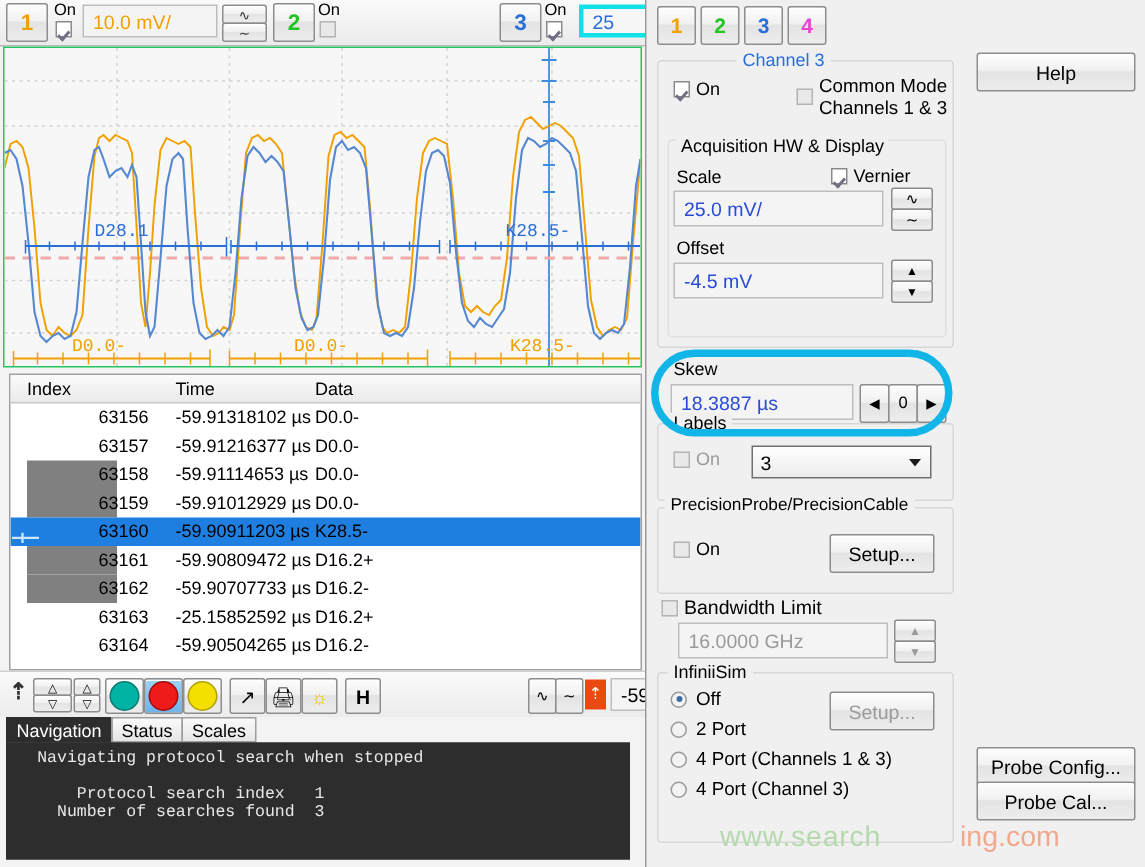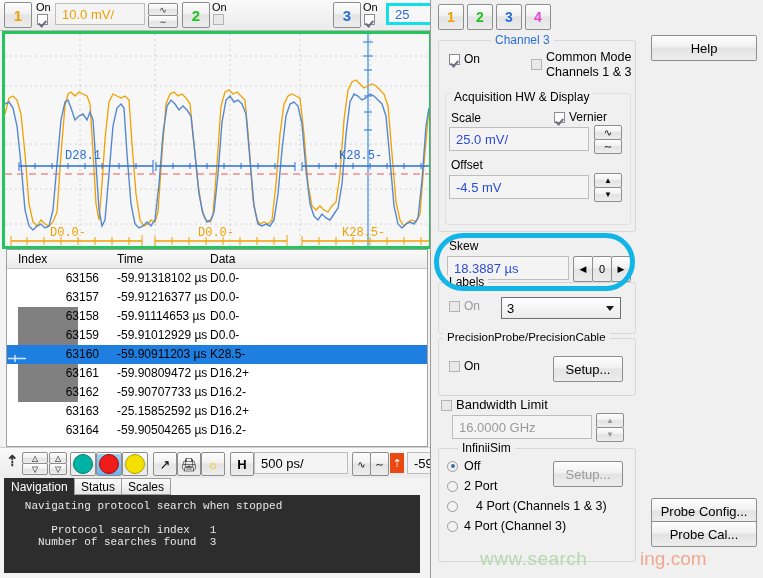--- a/index.html
+++ b/index.html
@@ -58,21 +58,21 @@
     border-bottom:1px solid #b9b9b9;}
   .chbtn{position:absolute;width:26px;height:24px;top:2px;
     font-size:15px;font-weight:bold;}
   .chlabel{position:absolute;top:1px;font-size:11px;color:#000;}
   .chcbx{position:absolute;top:14px;}
   .vinput{position:absolute;top:3px;height:22px;font-size:13px;}
   .wavebtn{position:absolute;width:28px;height:11px;font-size:9px;color:#333;}
 
   
   #wave-area{position:absolute;left:2px;top:31px;width:424px;height:212px;
-    background:#f7f7f7;border:3px solid #22c55e;overflow:hidden;}
+    background:#f7f7f7;border:1px solid #22c55e;overflow:hidden;}
 
   
   #proto-table{position:absolute;left:6px;top:249px;width:420px;height:196px;
     background:#fff;border:1px solid #a0a0a0;overflow:hidden;font-size:12px;}
   #tbl-head{height:18px;background:linear-gradient(to bottom,#fbfbfb,#eaeaea);
     border-bottom:1px solid #c6c6c6;position:relative;}
   #tbl-head span{position:absolute;top:2px;font-size:12px;}
   .trow{height:19px;position:relative;}
   .trow .c-idx{position:absolute;left:22px;width:70px;text-align:right;top:2px;}
   .trow .c-time{position:absolute;left:110px;top:2px;}
@@ -376,21 +376,20 @@
       </div>
     <div class="tb btn3d" style="left:122px;top:4px;width:24px;height:22px">
       <span class="dot" style="background:#f4e000;border:1px solid #b09f00"></span>
       </div>
 
     <div class="tb btn3d" style="left:153px;top:4px;width:22px;height:22px;font-size:13px">↗</div>
     <div class="tb btn3d" style="left:177px;top:4px;width:22px;height:22px;font-size:13px">🖨</div>
     <div class="tb btn3d" style="left:201px;top:4px;width:22px;height:22px;font-size:13px;color:#f0c000">☼</div>
 
     <div class="tb btn3d" style="left:230px;top:4px;width:22px;height:22px;font-size:13px;font-weight:bold">H</div>
-    <div class="tb field" style="left:254px;top:4px;width:94px;height:22px;color:#000;font-size:13px">500 ps/</div>
     <div class="tb btn3d" style="left:352px;top:4px;width:17px;height:22px;font-size:10px">∿</div>
     <div class="tb btn3d" style="left:370px;top:4px;width:17px;height:22px;font-size:10px">∼</div>
     <div class="tb" style="left:390px;top:5px;width:14px;height:20px;background:#ea4a12;color:#fff;font-size:11px;text-align:center;line-height:20px">⇡</div>
     <div class="tb field" style="left:407px;top:4px;width:60px;height:22px;color:#000;font-size:13px">-59.9</div>
   </div>
 
   <div id="nav-panel">
     <div id="nav-tabs">
         <div class="navtab active" style="left: 0px;">Navigation</div>
         <div class="navtab" style="left: 70px;">Status</div>
@@ -462,31 +461,31 @@
     <div class="btn3d" style="position:absolute;left:114px;top:17px;width:68px;height:24px;font-size:13px">Setup...</div>
   </div>
 
   <span class="cbx dis" style="position:absolute;left:9px;top:400px"></span>
   <span class="sub" style="left:24px;top:397px;font-size:13px">Bandwidth Limit</span>
   <div class="field" style="position:absolute;left:20px;top:415px;width:140px;height:24px;color:#9a9a9a;font-size:13px">16.0000 GHz</div>
   <div class="btn3d" style="position:absolute;left:164px;top:413px;width:26px;height:13px;font-size:8px;color:#9a9a9a">▲</div>
   <div class="btn3d" style="position:absolute;left:164px;top:427px;width:26px;height:13px;font-size:8px;color:#9a9a9a">▼</div>
 
   <div class="group" id="infinii-group">
-    <span class="grouptitle" style="left:19px">InfiniiSim</span>
+    <span class="grouptitle" style="left:6px">InfiniiSim</span>
     <div id="infinii-options">
         <div style="position: absolute; left: 8px; top: 10px; display: flex; align-items: center; gap: 6px;">
           <span class="radio on"></span>
           <span style="font-size: 12.5px;">Off</span>
         </div>
         <div style="position: absolute; left: 8px; top: 30px; display: flex; align-items: center; gap: 6px;">
           <span class="radio"></span>
           <span style="font-size: 12.5px;">2 Port</span>
         </div>
-        <div style="position: absolute; left: 8px; top: 50px; display: flex; align-items: center; gap: 18px;">
+        <div style="position: absolute; left: 8px; top: 50px; display: flex; align-items: center; gap: 6px;">
           <span class="radio"></span>
           <span style="font-size: 12.5px;">4 Port  (Channels 1 &amp; 3)</span>
         </div>
         <div style="position: absolute; left: 8px; top: 70px; display: flex; align-items: center; gap: 6px;">
           <span class="radio"></span>
           <span style="font-size: 12.5px;">4 Port  (Channel 3)</span>
         </div>
       </div>
     <div class="btn3d" style="position:absolute;left:114px;top:12px;width:68px;height:24px;font-size:13px;color:#9a9a9a">Setup...</div>
   </div>

